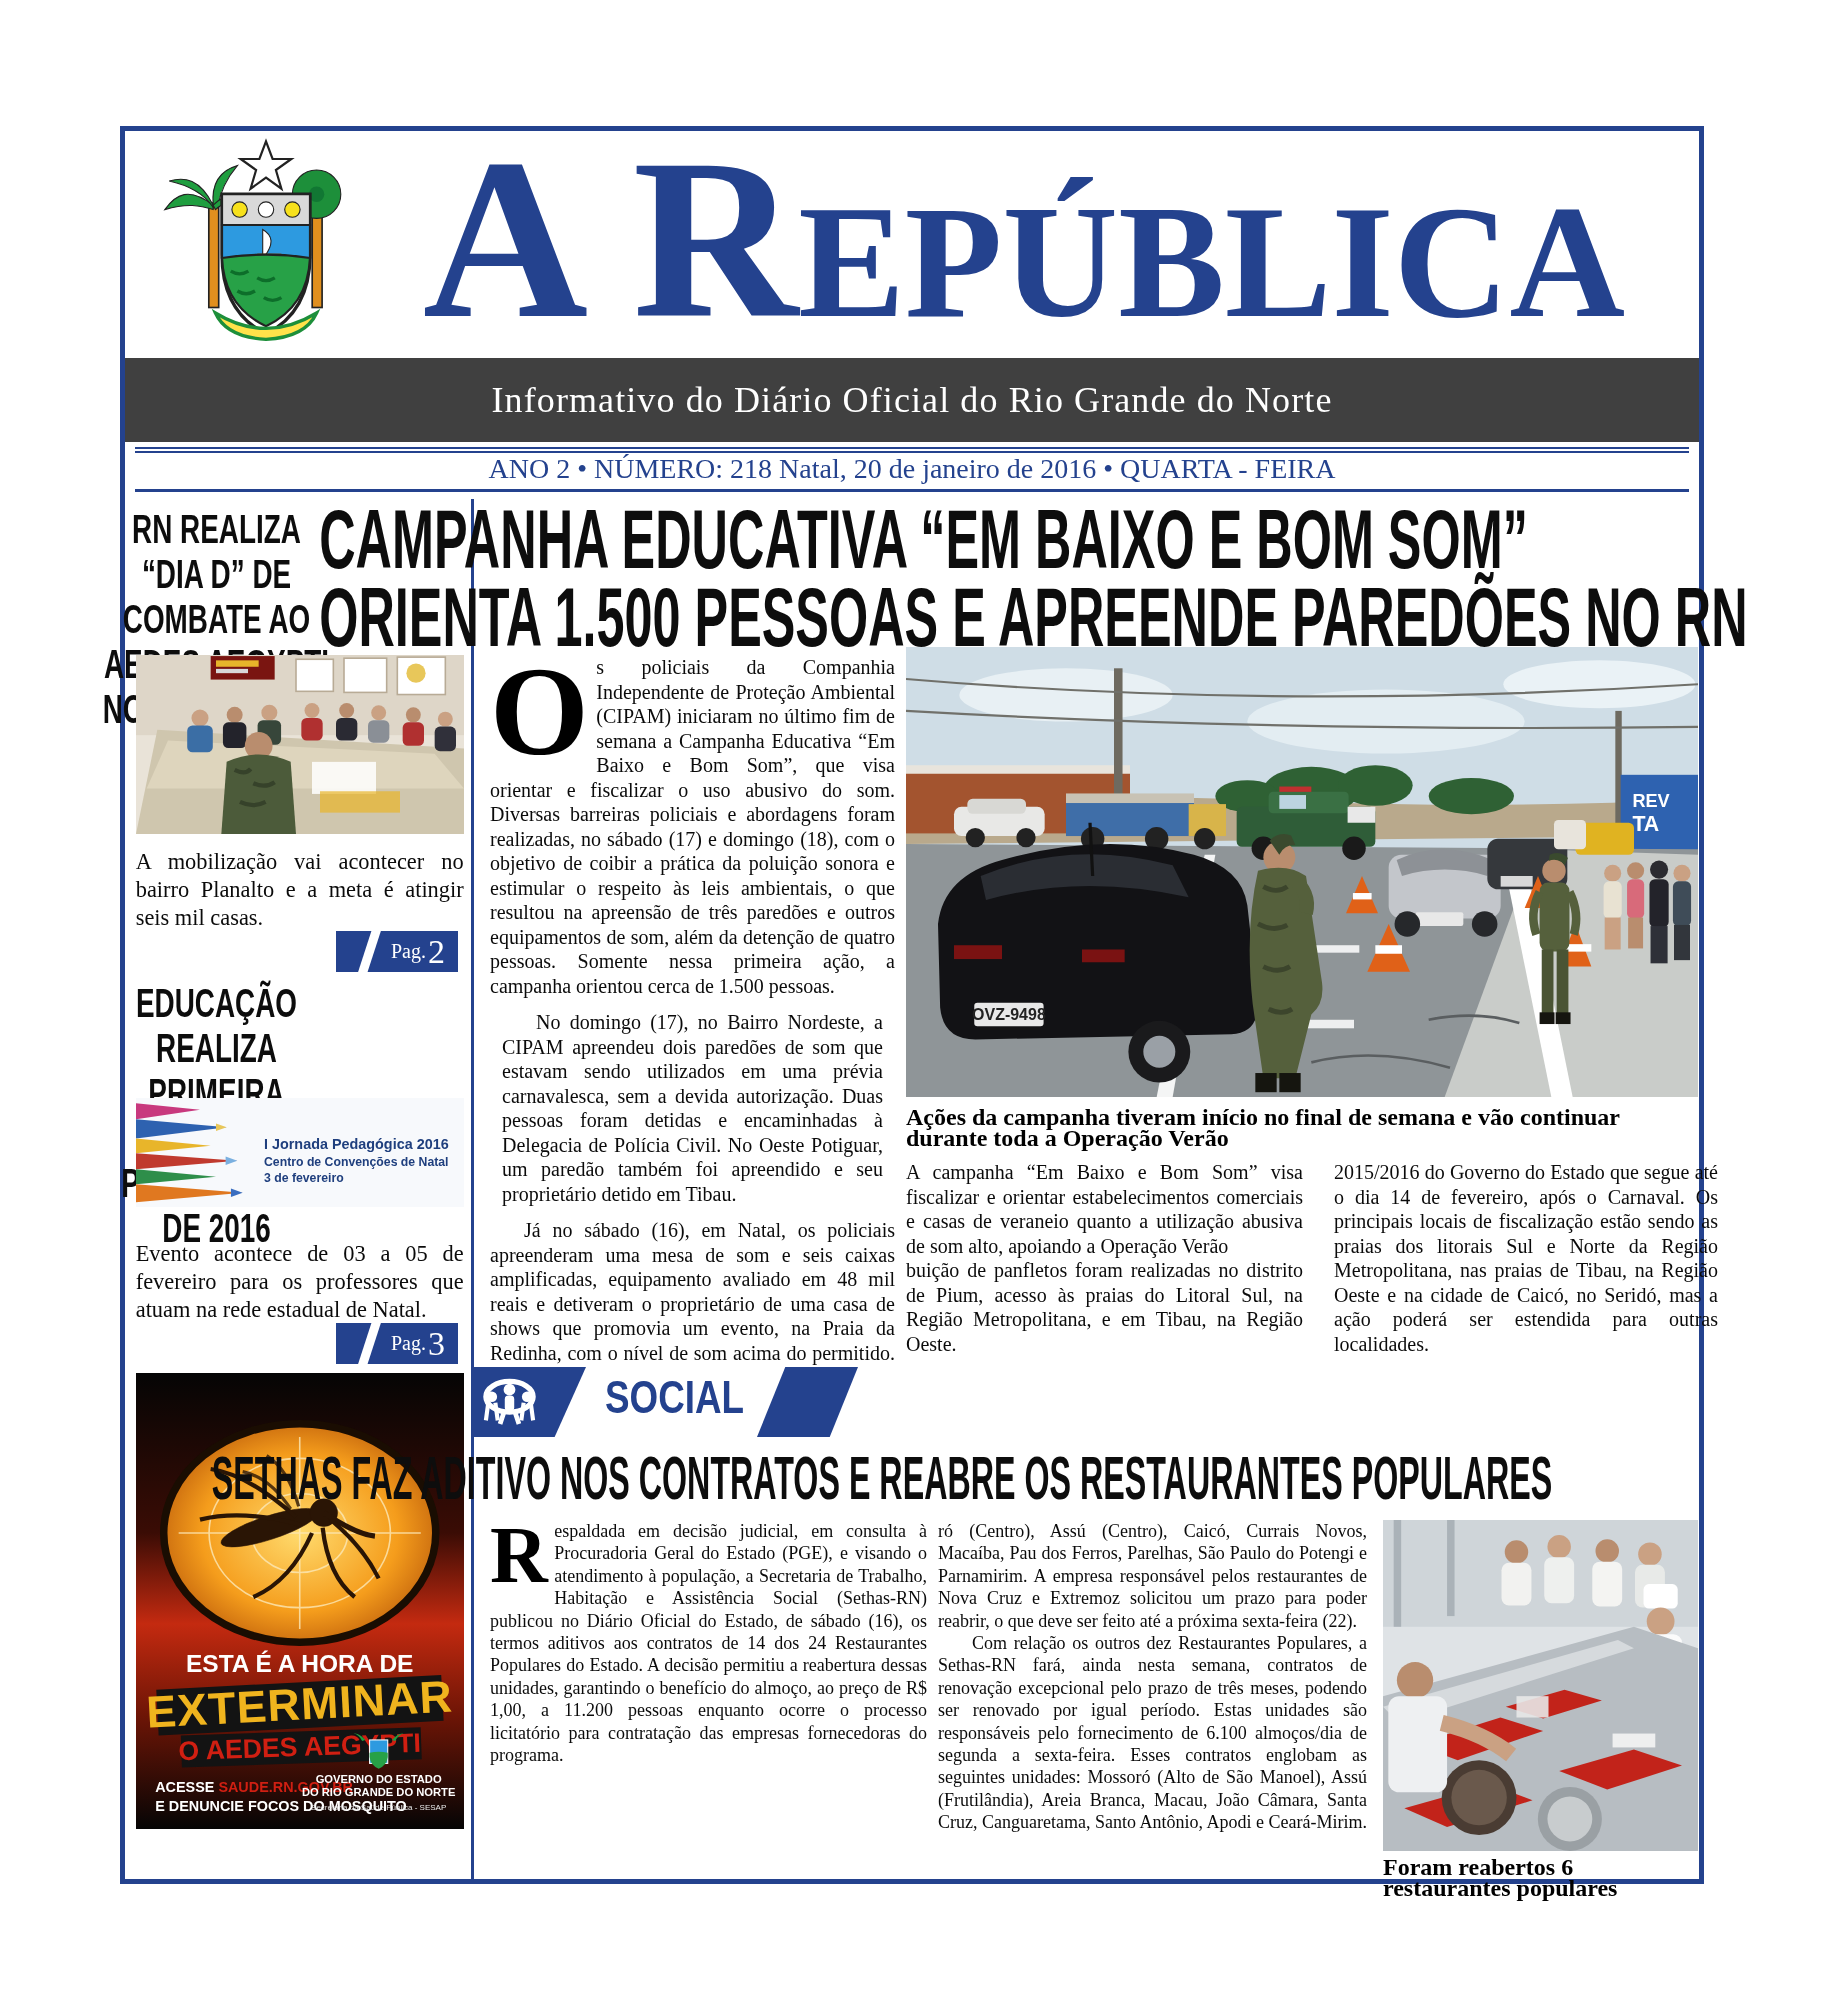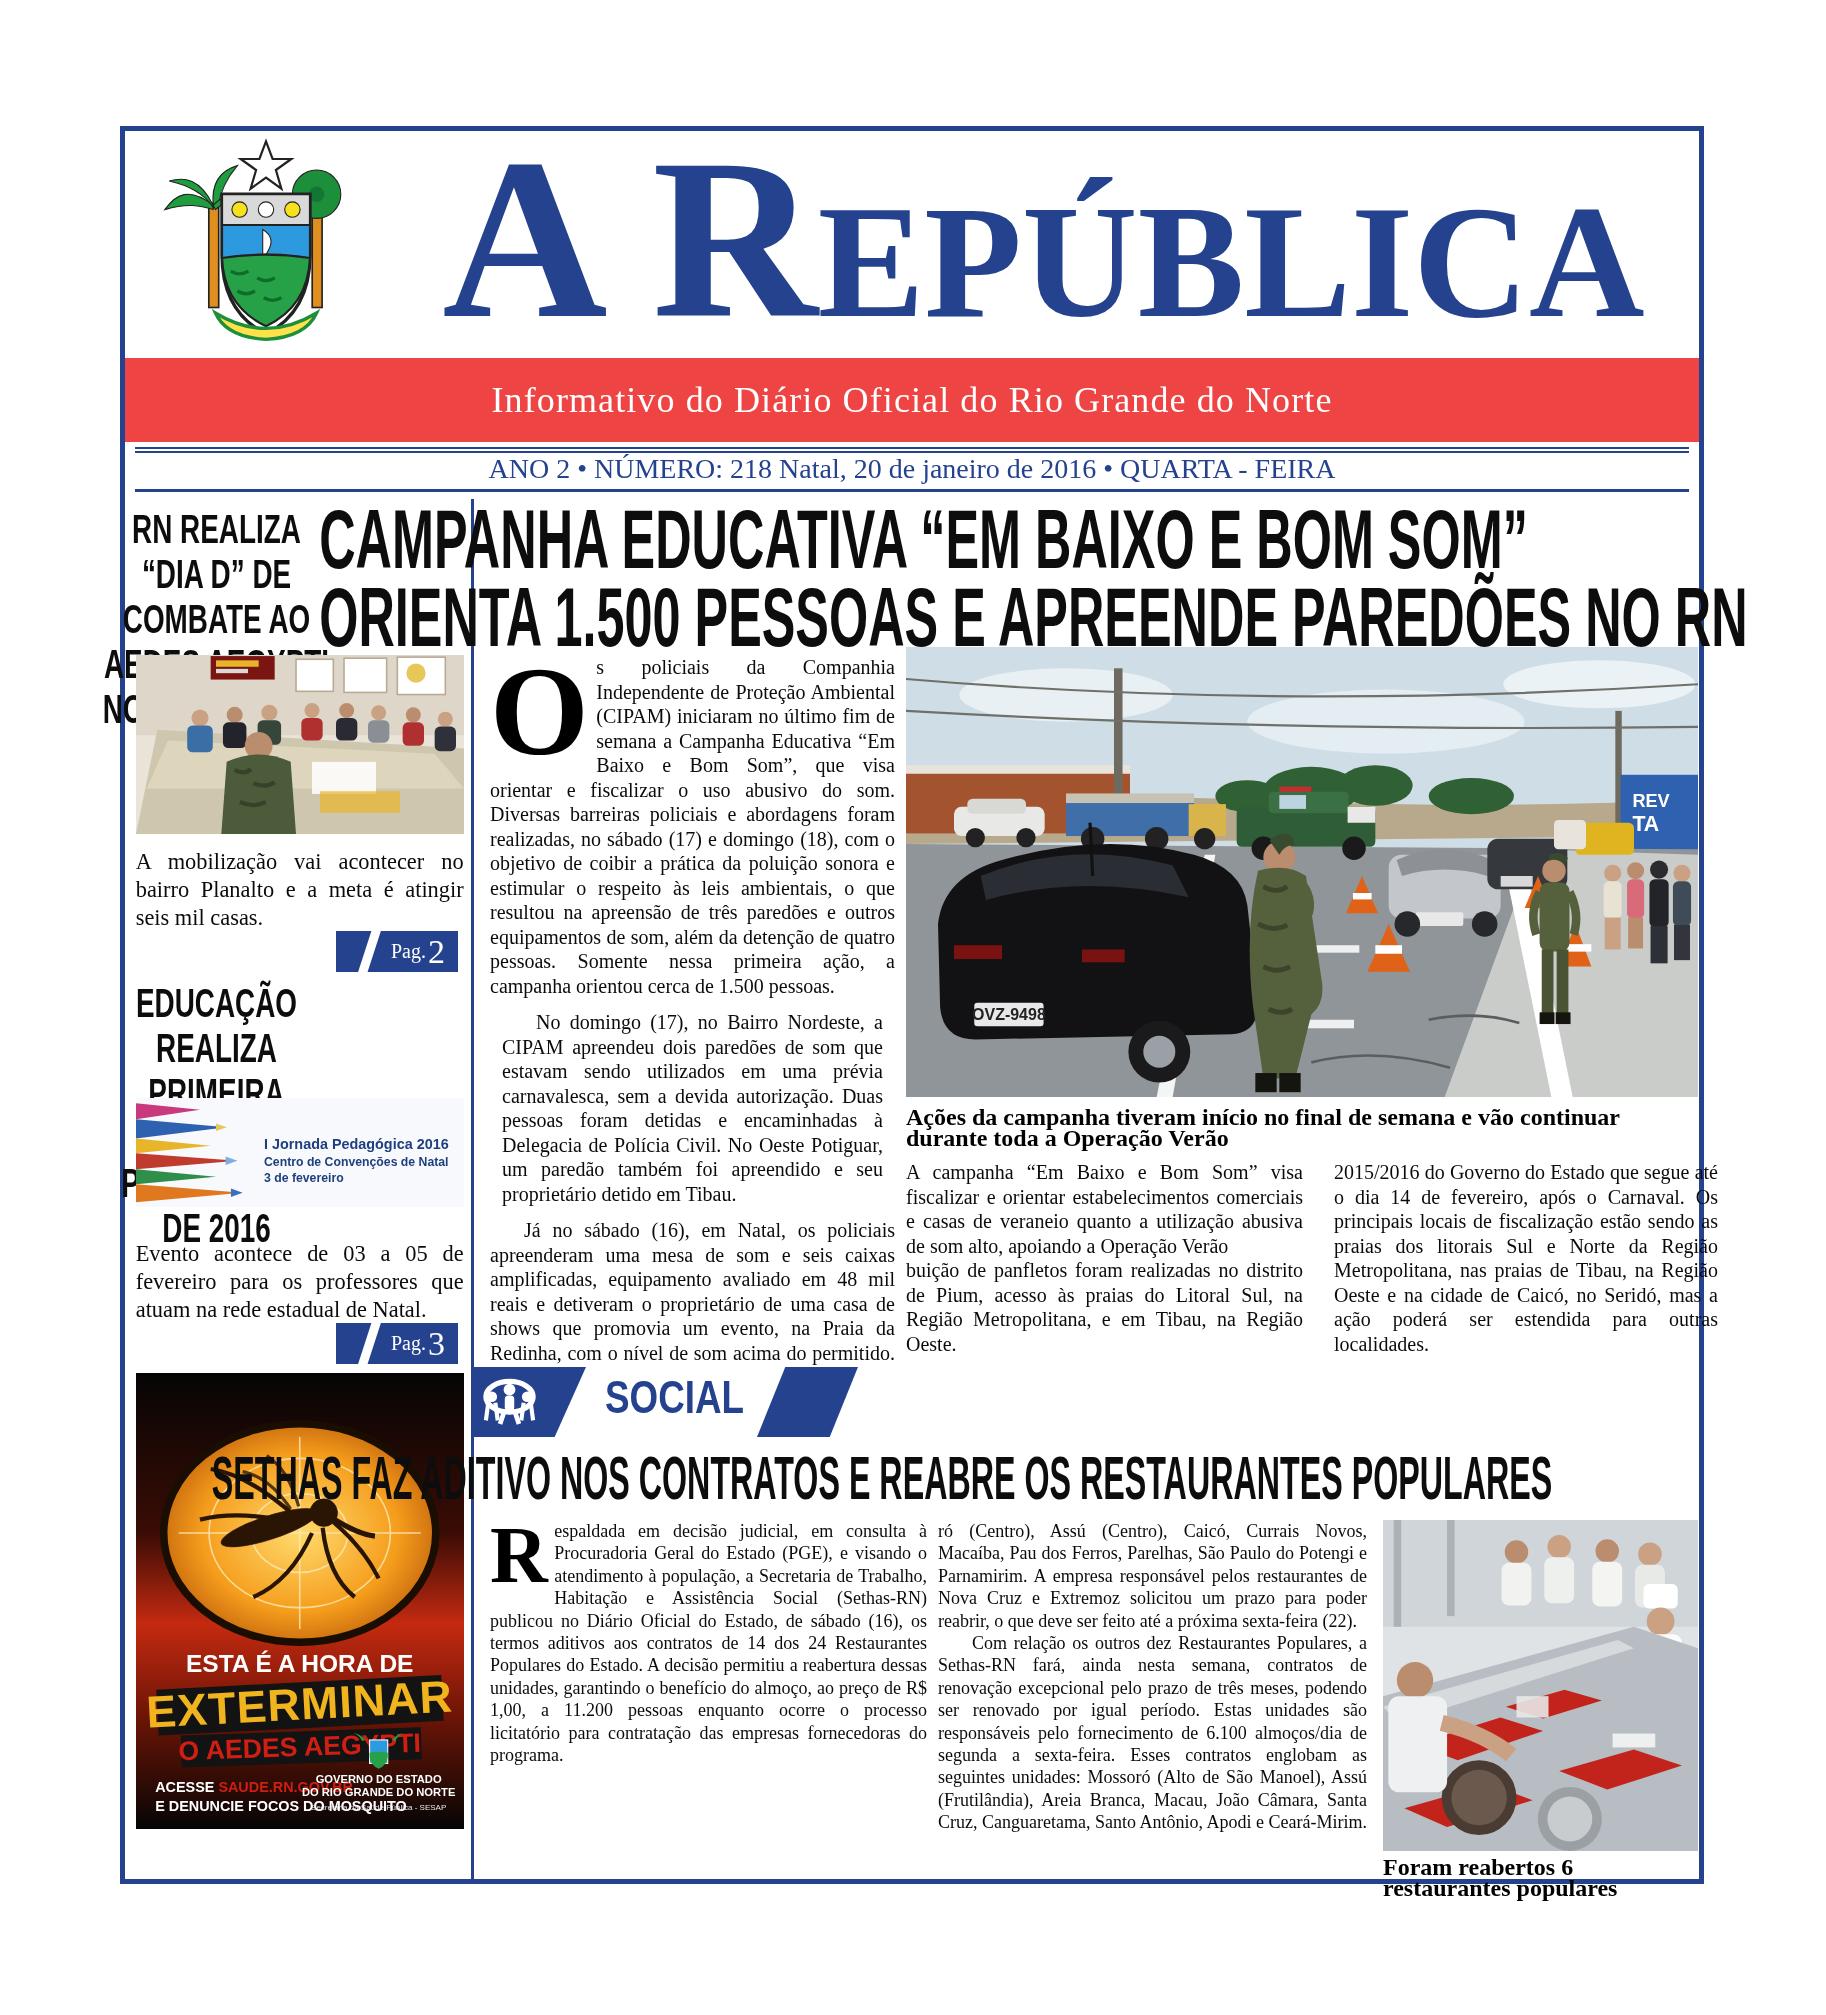--- a/index.html
+++ b/index.html
@@ -1,27 +1,27 @@
 <!DOCTYPE html>
 <html style="font-size:8.5px"><head>
 <meta charset="utf-8">
 <style>
   html,body{margin:0;padding:0;background:#ffffff;}
   .page{position:relative;width:1826px;height:2015px;background:#fff;
         font-family:"Liberation Serif",serif;color:#111;overflow:hidden;}
   .frame{position:absolute;left:120px;top:126px;width:1574px;height:1748px;
          border:5.3px solid #24428e;background:#fff;}
   
-  .masthead{position:absolute;left:0;top:0;width:100%;height:227px;padding-left:39px;}
+  .masthead{position:absolute;left:0;top:0;width:100%;height:227px;}
   .coat{position:absolute;left:31px;top:6.4px;width:220px;height:216px;}
   .mast-title{position:absolute;left:229px;right:5.3px;top:-6.4px;height:235px;
       text-align:center;font-family:"Liberation Serif",serif;font-weight:bold;
       font-variant:small-caps;font-size:229px;line-height:229px;color:#24428e;
       white-space:nowrap;}
-  .band{position:absolute;left:0;top:227px;width:100%;height:84px;background:#ef4444;
+  .band{position:absolute;left:0;top:227px;width:100%;height:84px;background:#404040;
         display:flex;align-items:center;justify-content:center;}
   .band-text{color:#fff;font-size:36px;letter-spacing:1.1px;}
   .rule{position:absolute;left:9.6px;right:9.6px;background:#24428e;}
   .dateline{position:absolute;left:0;top:322px;width:100%;text-align:center;
             color:#24428e;font-size:28px;}
   
   .divider{position:absolute;left:346px;top:368px;bottom:0;width:2.7px;background:#24428e;}
   .sidebar{position:absolute;left:0;top:368px;width:345px;height:1381px;}
   .main{position:absolute;left:356px;top:368px;width:1216px;height:1381px;}
   

